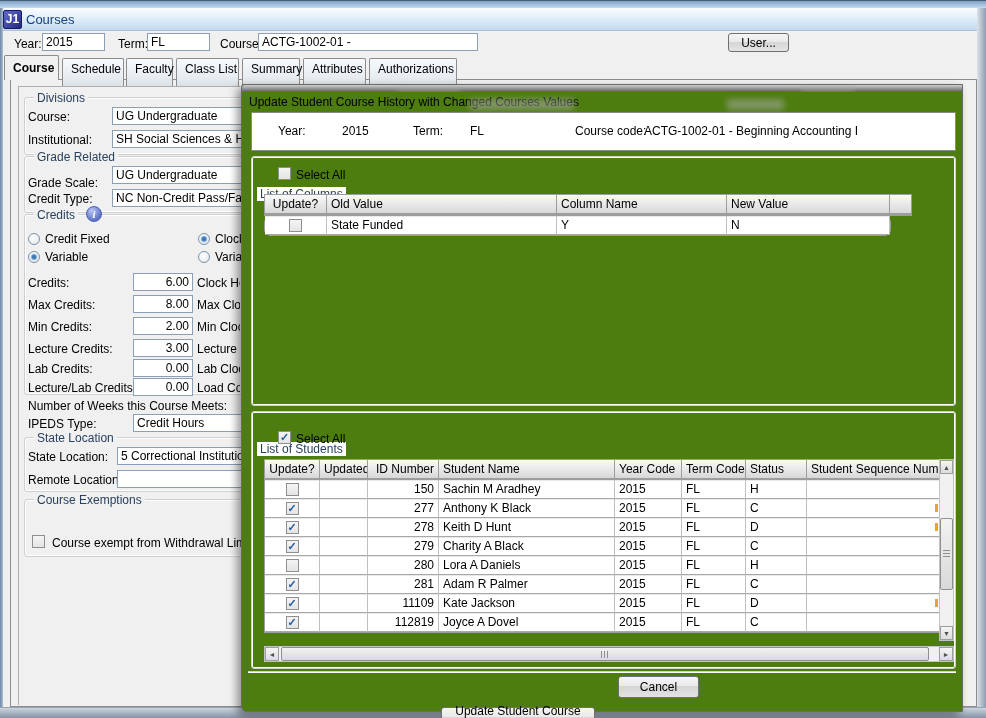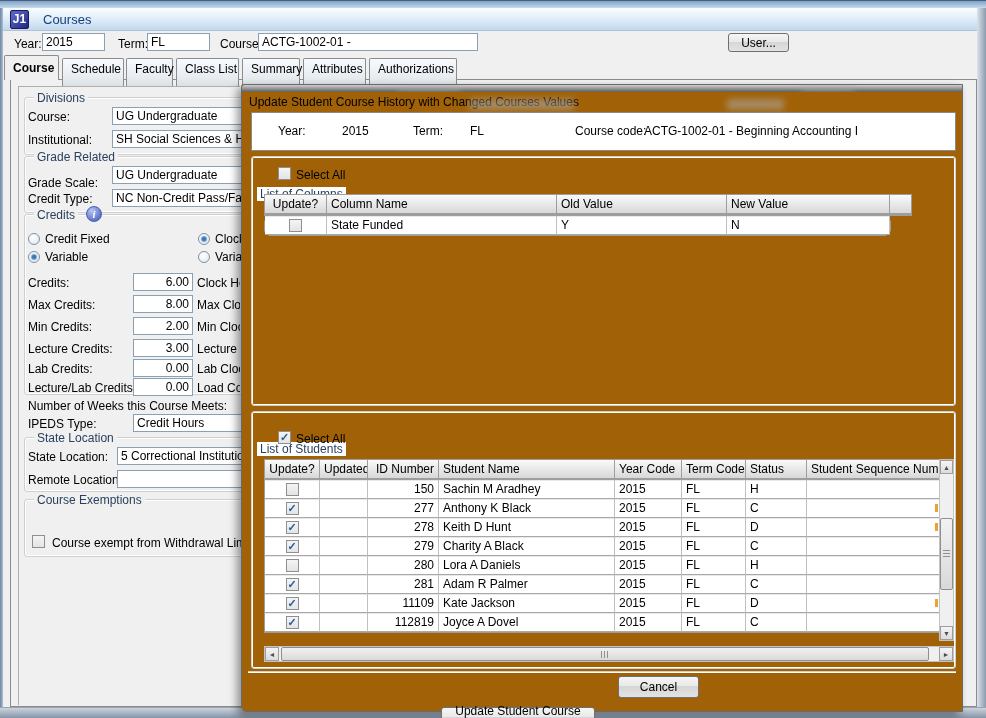--- a/index.html
+++ b/index.html
@@ -12,22 +12,22 @@
   
   .chrome-top { position:absolute; left:0; top:0; width:986px; height:8px;
     background:linear-gradient(#7fa3c6,#c6daee); border-top:1px solid #46607a; }
   .edge-l { position:absolute; left:0; top:8px; width:3px; height:710px;
     background:linear-gradient(90deg,#6d87a2,#aebfd2); }
   .edge-r { position:absolute; left:977px; top:8px; width:9px; height:710px;
     background:linear-gradient(90deg,#dde3ea,#8b9bae); }
   .edge-b { position:absolute; left:0; top:707px; width:986px; height:11px;
     background:linear-gradient(#ccd4dd,#8494a7); border-top:1px solid #98a4b2; }
   .titlebar { position:absolute; left:3px; top:8px; width:974px; height:23px;
-    background:linear-gradient(#fbfdff,#dcebf8 55%,#c2d9ee); display:flex; align-items:center; gap:14px;
-    padding-left:7px; border-bottom:1px solid #b3c2d2; }
+    background:linear-gradient(#fbfdff,#dcebf8 55%,#c2d9ee); display:flex; align-items:center; gap:4px;
+    border-bottom:1px solid #b3c2d2; }
   .logo { width:19px; height:19px; border:1px solid #181a60; border-radius:2px;
     background:linear-gradient(135deg,#5560c0 20%,#23257d); color:#fff; font-weight:bold; font-size:12px;
     display:flex; align-items:center; justify-content:center; }
   .app-title { color:#17407e; font-size:13px; }
   
   .lbl { position:absolute; white-space:nowrap; }
   .ti { position:absolute; height:18px; background:#fff; border:1px solid #8ba0b5;
     font:12px "Liberation Sans",sans-serif; padding:1px 3px; white-space:nowrap; overflow:hidden; }
   .btn { position:absolute; border:1px solid #707070; border-radius:3px; text-align:center;
     background:linear-gradient(#f5f5f5,#e9e9e9 45%,#d5d5d5 46%,#e3e3e3);
@@ -54,21 +54,21 @@
   .cb { width:13px; height:13px; border:1px solid #8e8f8f; background:linear-gradient(#f4f4f4,#e4e4e4);
     display:flex; align-items:center; justify-content:center;
     color:#2c5e9e; font-weight:bold; font-size:11px; line-height:11px; }
   .cb.abs { position:absolute; }
   
   .info-i { position:absolute; width:16px; height:16px; border-radius:50%;
     background:radial-gradient(circle at 35% 28%,#b9c6f2,#5f74c9 70%); border:1px solid #4a5fb0;
     color:#fff; font:italic bold 11px "Liberation Serif",serif;
     display:flex; align-items:center; justify-content:center; z-index:3; }
   
-  .dialog { position:absolute; left:241px; top:84px; width:722px; height:628px; background:#a16207;
+  .dialog { position:absolute; left:241px; top:84px; width:722px; height:628px; background:#4d7c0f;
     border:1px solid #6a6a6a; border-radius:3px 0 0 6px; z-index:10;
     box-shadow:-4px 4px 9px rgba(0,0,0,.40);text-decoration:underline; }
   .dlg-band { position:absolute; left:0; top:0; width:720px; height:7px;
     background:linear-gradient(#cfcfcf,#5f5f5f); border-radius:3px 0 0 0; overflow:hidden; }
   .smudge { position:absolute; background:#aaaaaa; filter:blur(3px); opacity:.55; border-radius:2px; }
   .hdr-panel { position:absolute; left:9px; top:27px; width:705px; height:39px;
     background:#fff; border:1px solid #898989; }
   
   .tbl { position:absolute; display:grid; border:1px solid #9d9d9d; background:#fff; z-index:3; }
   .th { background:linear-gradient(#fafafa,#d8d8d8); border-right:1px solid #9d9d9d;
@@ -217,22 +217,22 @@
       <div class="lbl" style="left:392px; top:11px;">ACTG-1002-01 -  Beginning Accounting I</div>
     </div>
 
     <div class="group" style="left:9px; top:71px; width:705px; height:250px;"></div>
     <div class="group-label on-white" style="left:15px; top:65px;">List of Columns</div>
     <div class="cb abs" style="left:36px; top:82px; z-index:3;"></div>
     <div class="lbl" style="left:54px; top:83px; z-index:3;">Select All</div>
 
     <div class="tbl" style="left:22px; top:109px; width:648px; grid-template-columns:62px 230px 170px 163px 21px;">
       <div class="th ctr">Update?</div>
+      <div class="th">Old Value</div>
       <div class="th">Column Name</div>
-      <div class="th">Old Value</div>
       <div class="th">New Value</div>
       <div class="th"></div>
     </div>
     <div class="tbl" style="left:22px; top:131px; width:627px; grid-template-columns:62px 230px 170px 163px; border-top:none;border-radius:7px;">
       <div class="td cbcell">
         <div class="cb"></div>
       </div>
       <div class="td">State Funded</div>
       <div class="td">Y</div>
       <div class="td">N</div>

